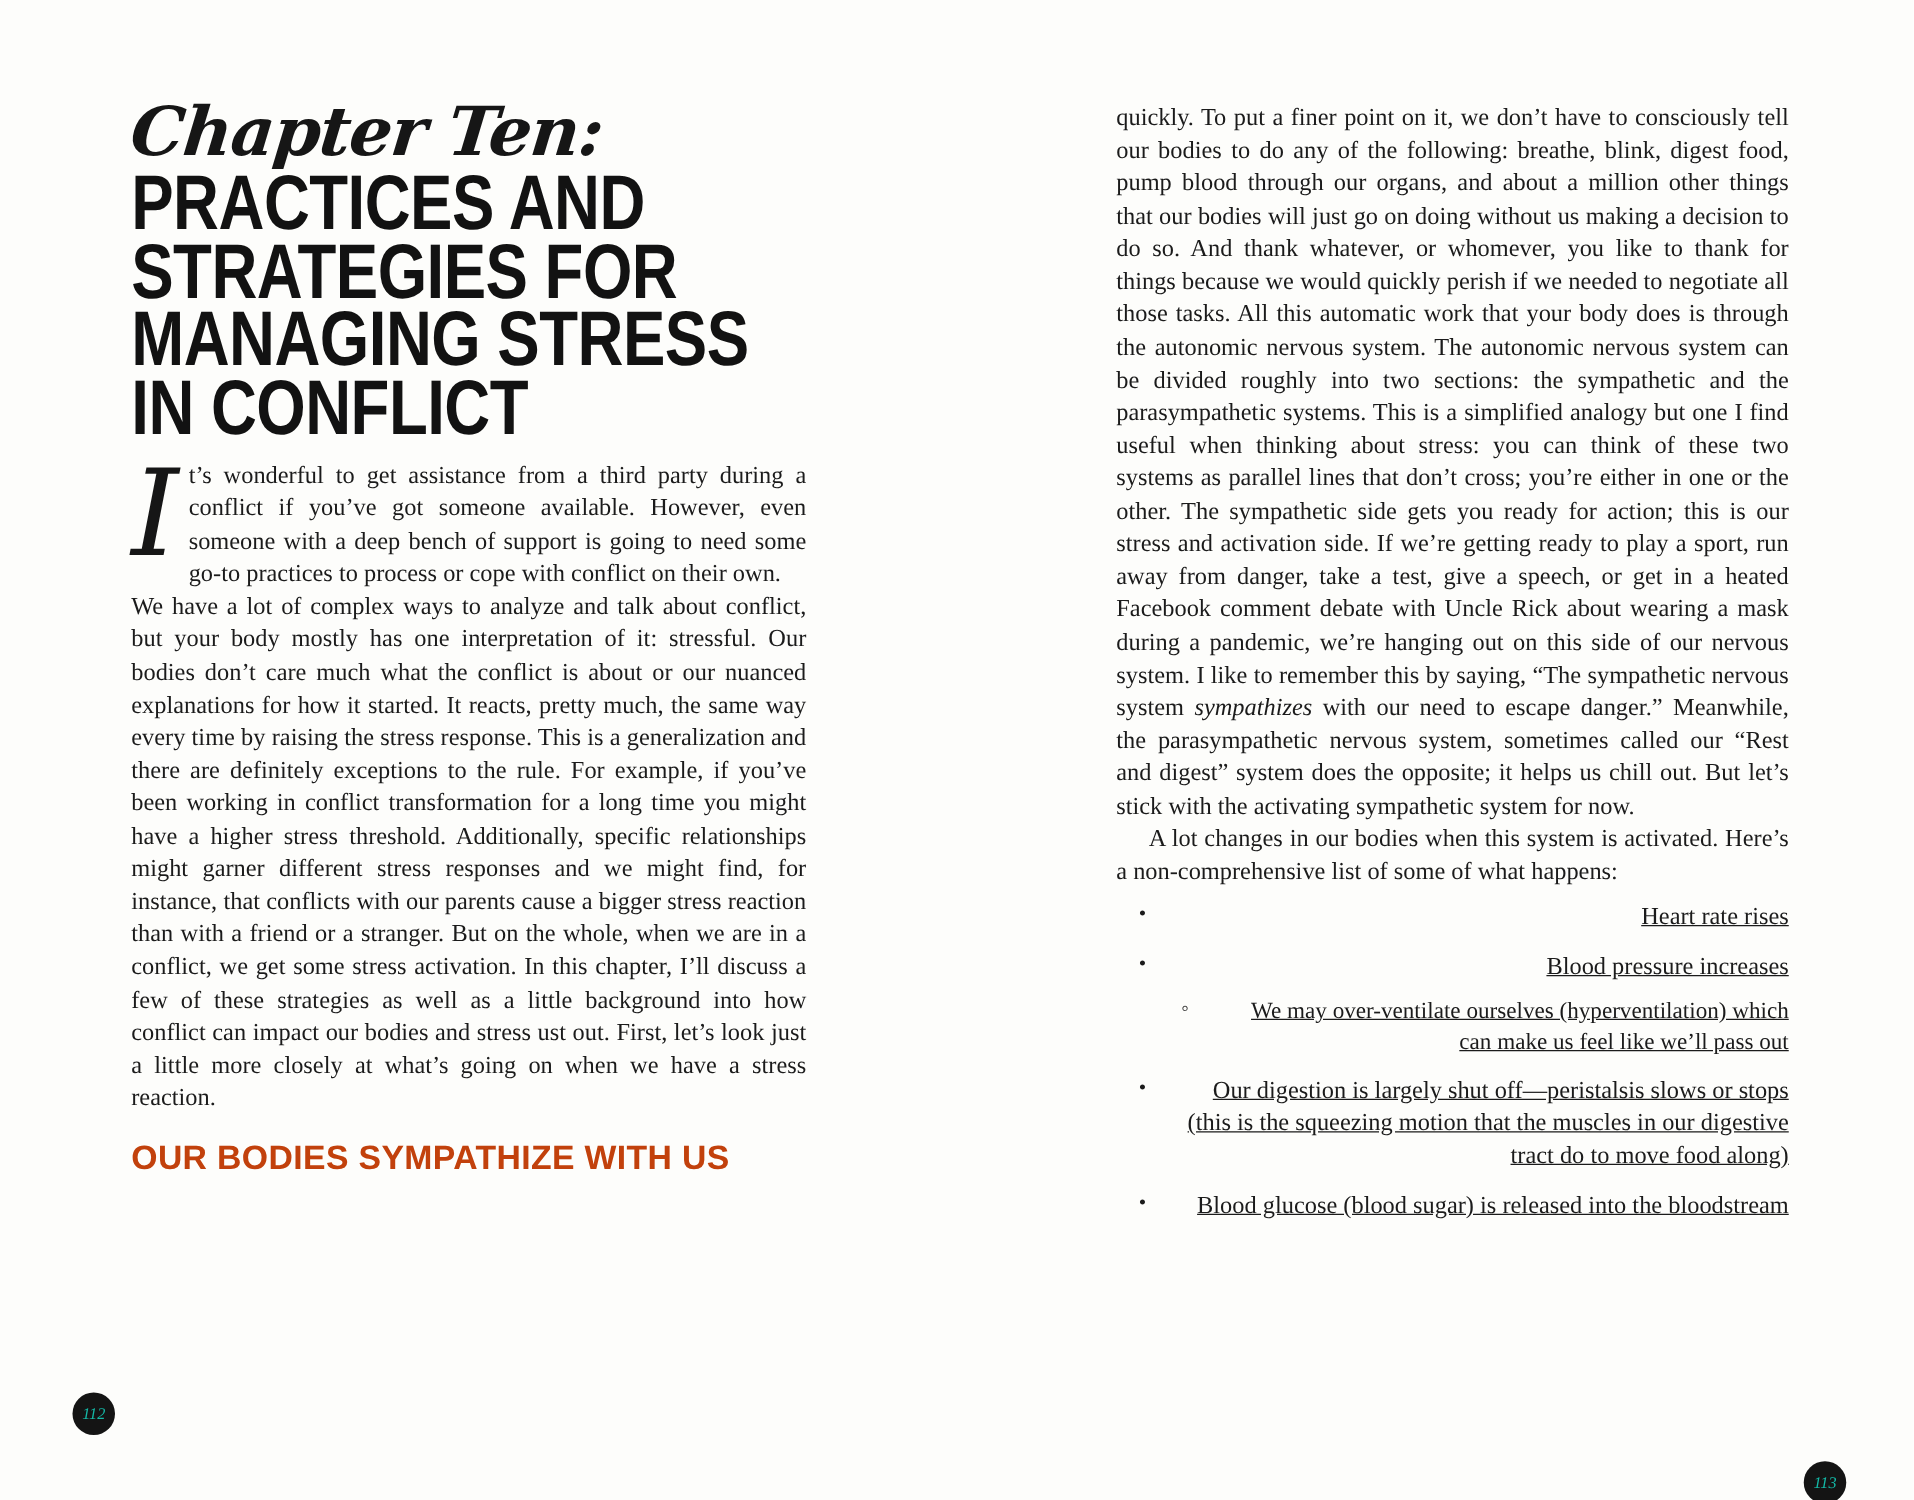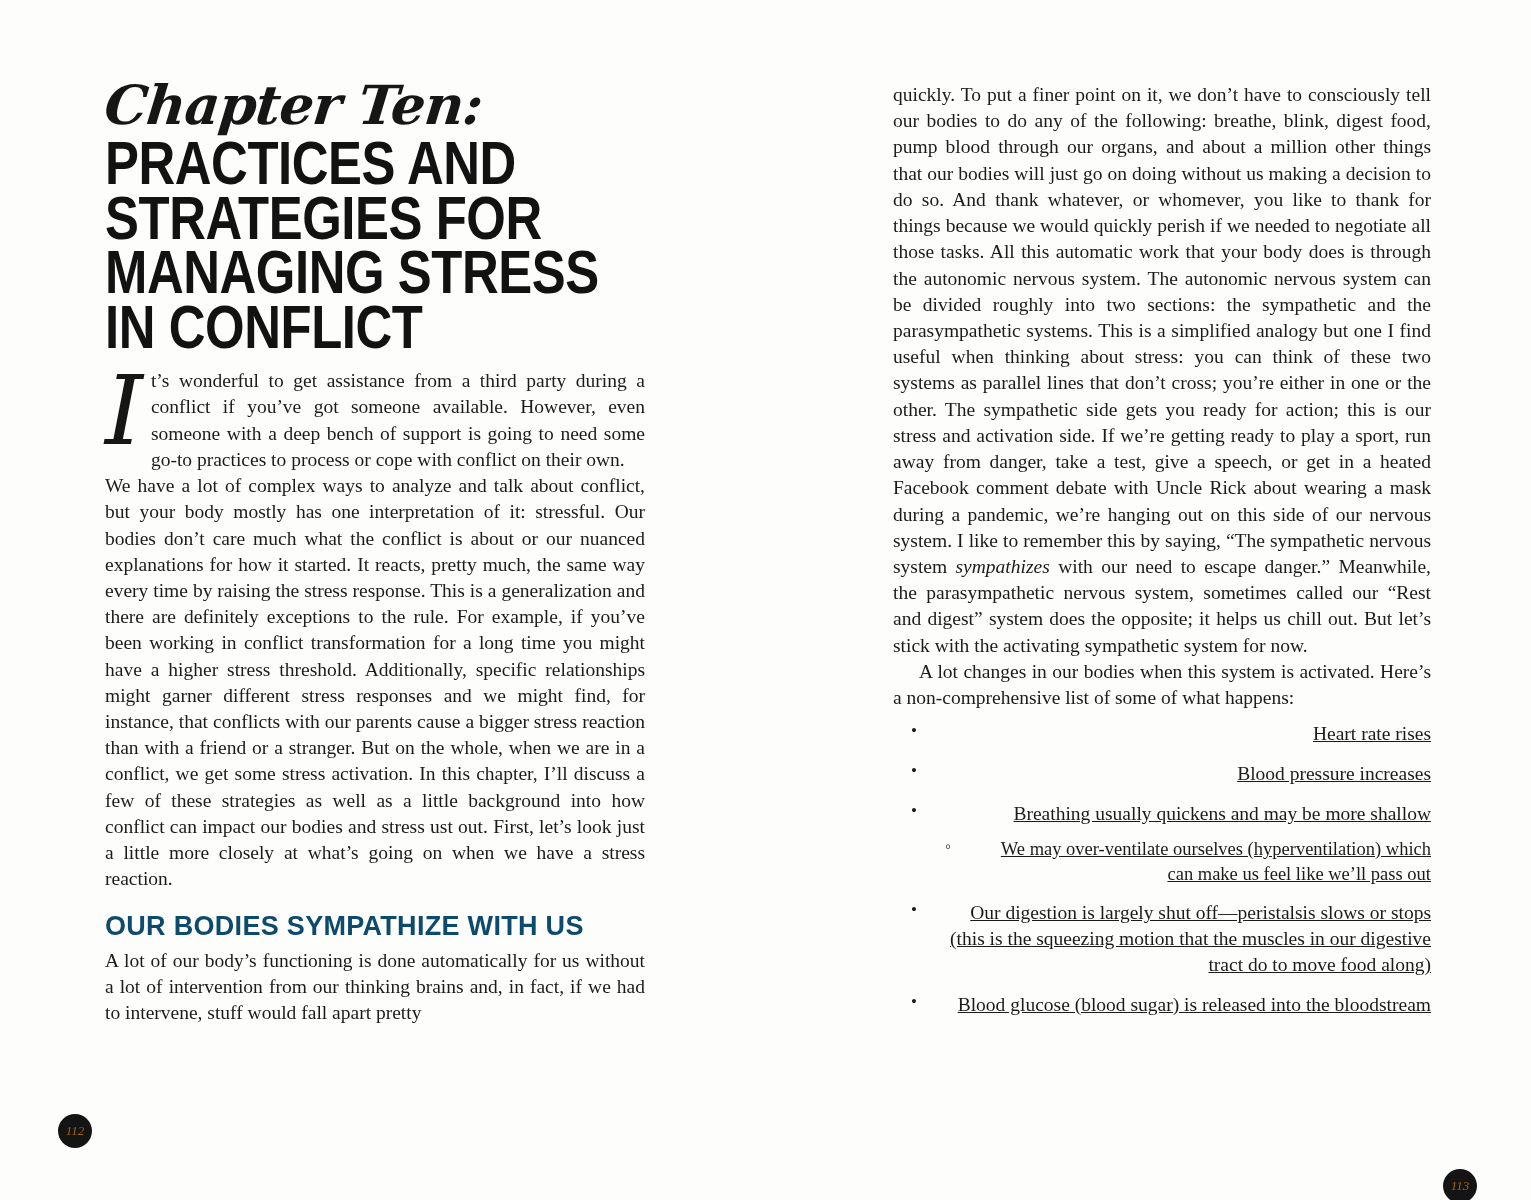--- a/index.html
+++ b/index.html
@@ -87,21 +87,21 @@
     margin: 6px 8px 0 0;
     color: #161616;
   }
 
   .section-head {
     font-family: "Liberation Sans", sans-serif;
     font-weight: 700;
     font-size: 27px;
     letter-spacing: 0.3px;
     margin: 18px 0 6px 0;
-    color: #0c4a6e;
+    color: #c2410c;
     text-transform: uppercase;
   }
 
   
   .right-col {
     position: absolute;
     left: 893px;
     top: 82px;
     width: 538px;
   }
@@ -144,21 +144,21 @@
 
   .italic { font-style: italic; }
 
   
   .folio {
     position: absolute;
     width: 34px;
     height: 34px;
     border-radius: 50%;
     background: #141414;
-    color: #a16207;
+    color: #14b8a6;
     font-family: "Liberation Serif", serif;
     font-style: italic;
     font-size: 13px;
     display: flex;
     align-items: center;
     justify-content: center;
   }
   .folio-left  { left: 58px;  top: 1114px; }
   .folio-right { left: 1443px; top: 1169px; }
 </style>
@@ -174,32 +174,30 @@
       <h1 class="chapter-title">PRACTICES AND STRATEGIES FOR MANAGING STRESS IN CONFLICT</h1>
 
       <p class="dropcap-para">
         <span class="dropcap">I</span><span>t’s wonderful to get assistance from a third party during a conflict if you’ve got someone available. However, even someone with a deep bench of support is going to need some go-to practices to process or cope with conflict on their own.</span>
       </p>
 
       <p class="body-text">We have a lot of complex ways to analyze and talk about conflict, but your body mostly has one interpretation of it: stressful. Our bodies don’t care much what the conflict is about or our nuanced explanations for how it started. It reacts, pretty much, the same way every time by raising the stress response. This is a generalization and there are definitely exceptions to the rule. For example, if you’ve been working in conflict transformation for a long time you might have a higher stress threshold. Additionally, specific relationships might garner different stress responses and we might find, for instance, that conflicts with our parents cause a bigger stress reaction than with a friend or a stranger. But on the whole, when we are in a conflict, we get some stress activation. In this chapter, I’ll discuss a few of these strategies as well as a little background into how conflict can impact our bodies and stress ust out. First, let’s look just a little more closely at what’s going on when we have a stress reaction.</p>
 
       <h2 class="section-head">OUR BODIES SYMPATHIZE WITH US</h2>
 
-      <p class="body-text" style="text-indent:0">A lot of our body’s functioning is done automatically for us without a lot of intervention from our thinking brains and, in fact, if we had to intervene, stuff would fall apart pretty</p>
     </div>
 
     <div class="right-col">
       <p class="body-text"><span>quickly. To put a finer point on it, we don’t have to consciously tell our bodies to do any of the following: breathe, blink, digest food, pump blood through our organs, and about a million other things that our bodies will just go on doing without us making a decision to do so. And thank whatever, or whomever, you like to thank for things because we would quickly perish if we needed to negotiate all those tasks. All this automatic work that your body does is through the autonomic nervous system. The autonomic nervous system can be divided roughly into two sections: the sympathetic and the parasympathetic systems. This is a simplified analogy but one I find useful when thinking about stress: you can think of these two systems as parallel lines that don’t cross; you’re either in one or the other. The sympathetic side gets you ready for action; this is our stress and activation side. If we’re getting ready to play a sport, run away from danger, take a test, give a speech, or get in a heated Facebook comment debate with Uncle Rick about wearing a mask during a pandemic, we’re hanging out on this side of our nervous system. I like to remember this by saying, “The sympathetic nervous system </span><span class="italic">sympathizes</span><span> with our need to escape danger.” Meanwhile, the parasympathetic nervous system, sometimes called our “Rest and digest” system does the opposite; it helps us chill out. But let’s stick with the activating sympathetic system for now.</span></p>
 
       <p class="body-text">A lot changes in our bodies when this system is activated. Here’s a non-comprehensive list of some of what happens:</p>
 
       <ul class="bullets">
         <li>Heart rate rises</li>
         <li>Blood pressure increases</li>
-        <li>Breathing usually quickens and may be more shallow</li>
         <li class="sub">We may over-ventilate ourselves (hyperventilation) which can make us feel like we’ll pass out</li>
         <li>Our digestion is largely shut off—peristalsis slows or stops (this is the squeezing motion that the muscles in our digestive tract do to move food along)</li>
         <li>Blood glucose (blood sugar) is released into the bloodstream</li>
       </ul>
     </div>
 
     <div class="folio folio-left">112</div>
     <div class="folio folio-right">113</div>
 
   </div>

